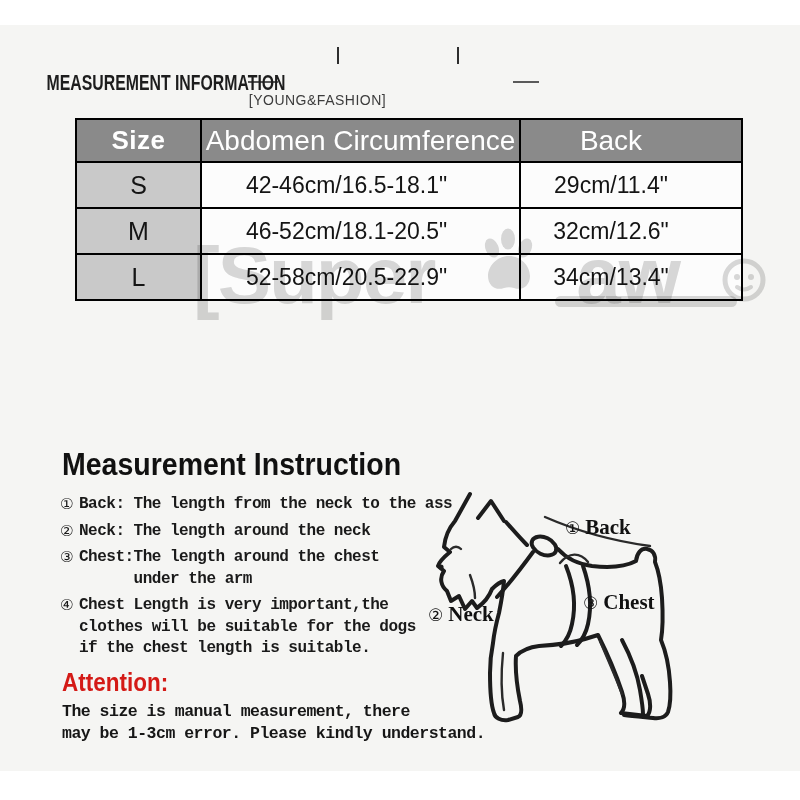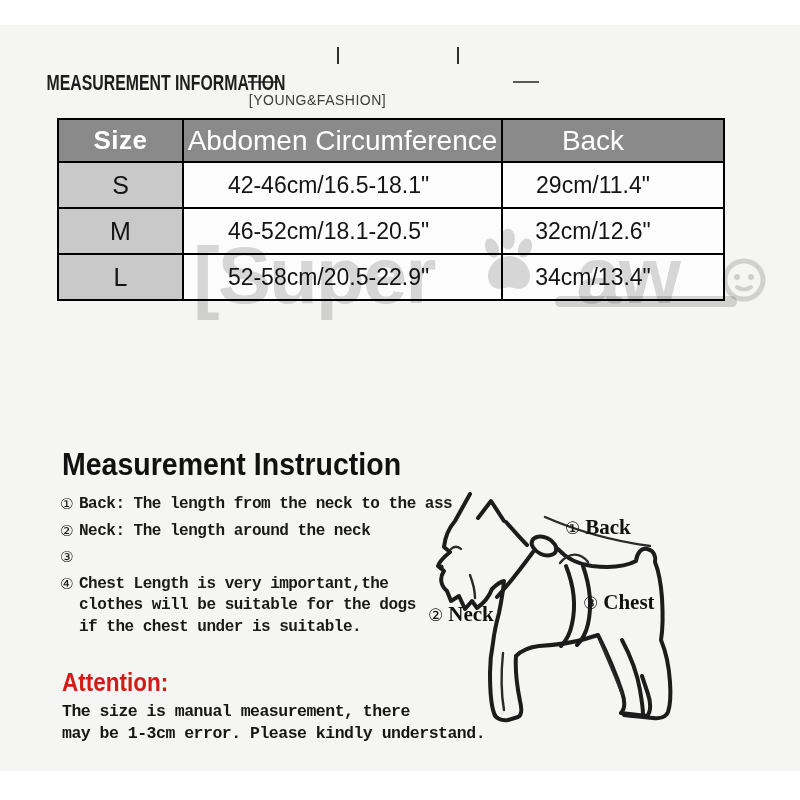--- a/index.html
+++ b/index.html
@@ -13,21 +13,21 @@
   .dash{position:absolute;height:2px;background:#5a5a5a;top:81px;}
   .dash.d1{left:248px;width:30px}.dash.d2{left:513px;width:26px}
 
   .hdr-title{position:absolute;left:0;top:70px;width:800px;text-align:left;}
   .hdr-title span{display:inline-block;font-weight:bold;font-size:22px;letter-spacing:0px;
                   transform:scaleX(.72);transform-origin:center;color:#1d1d1d;white-space:nowrap;}
   .hdr-sub{position:absolute;left:0;top:92px;width:635px;text-align:center;
            font-size:14px;color:#3c3c3c;letter-spacing:.5px;}
 
   
-  .size-table{position:absolute;left:57px;top:118px;border-collapse:collapse;table-layout:fixed;}
+  .size-table{position:absolute;left:75px;top:118px;border-collapse:collapse;table-layout:fixed;}
   .size-table th,.size-table td{border:2px solid #000;padding:0;text-align:center;vertical-align:middle;}
   .size-table thead th{background:var(--header-bg,#8a8a8a);color:#fff;height:41px;font-weight:normal;font-size:28px;}
   .size-table thead th.col-size{font-size:26px;font-weight:bold;letter-spacing:.5px;}
   .size-table tbody td{background:#fcfcfc;height:44px;font-size:23px;color:#141414;}
   .size-table tbody td.cell-size{background:var(--size-col-bg,#c9c9c9);font-size:25px;}
   .size-table td.cell-abdomen,.size-table th.col-abdomen{padding-right:0;}
   .size-table td.cell-abdomen{padding-right:28px;}
   .size-table td.cell-back,.size-table th.col-back{padding-right:40px;}
 
   
@@ -141,26 +141,28 @@
     <div class="mi-item">
       <span class="mi-num">①</span>
       <span class="mi-text">Back: The length from the neck to the ass</span>
     </div>
     <div class="mi-item">
       <span class="mi-num">②</span>
       <span class="mi-text">Neck: The length around the neck</span>
     </div>
     <div class="mi-item">
       <span class="mi-num">③</span>
+      <span class="mi-text">Chest:The length around the chest
+      under the arm</span>
     </div>
     <div class="mi-item">
       <span class="mi-num">④</span>
       <span class="mi-text">Chest Length is very important,the
 clothes will be suitable for the dogs
-if the chest under is suitable.</span>
+if the chest length is suitable.</span>
     </div>
   </div>
 
   <div class="attention-label">Attention:</div>
   <div class="attention-text">The size is manual measurement, there
 may be 1-3cm error. Please kindly understand.</div>
 
   <svg class="dog-svg" width="380" height="266" viewBox="420 478 380 266">
 
     <path class="o" d="M470 494 L455 521 C449 528 445 537 444 547 L450 552 C444 557 439 562 438 566 L444 571

